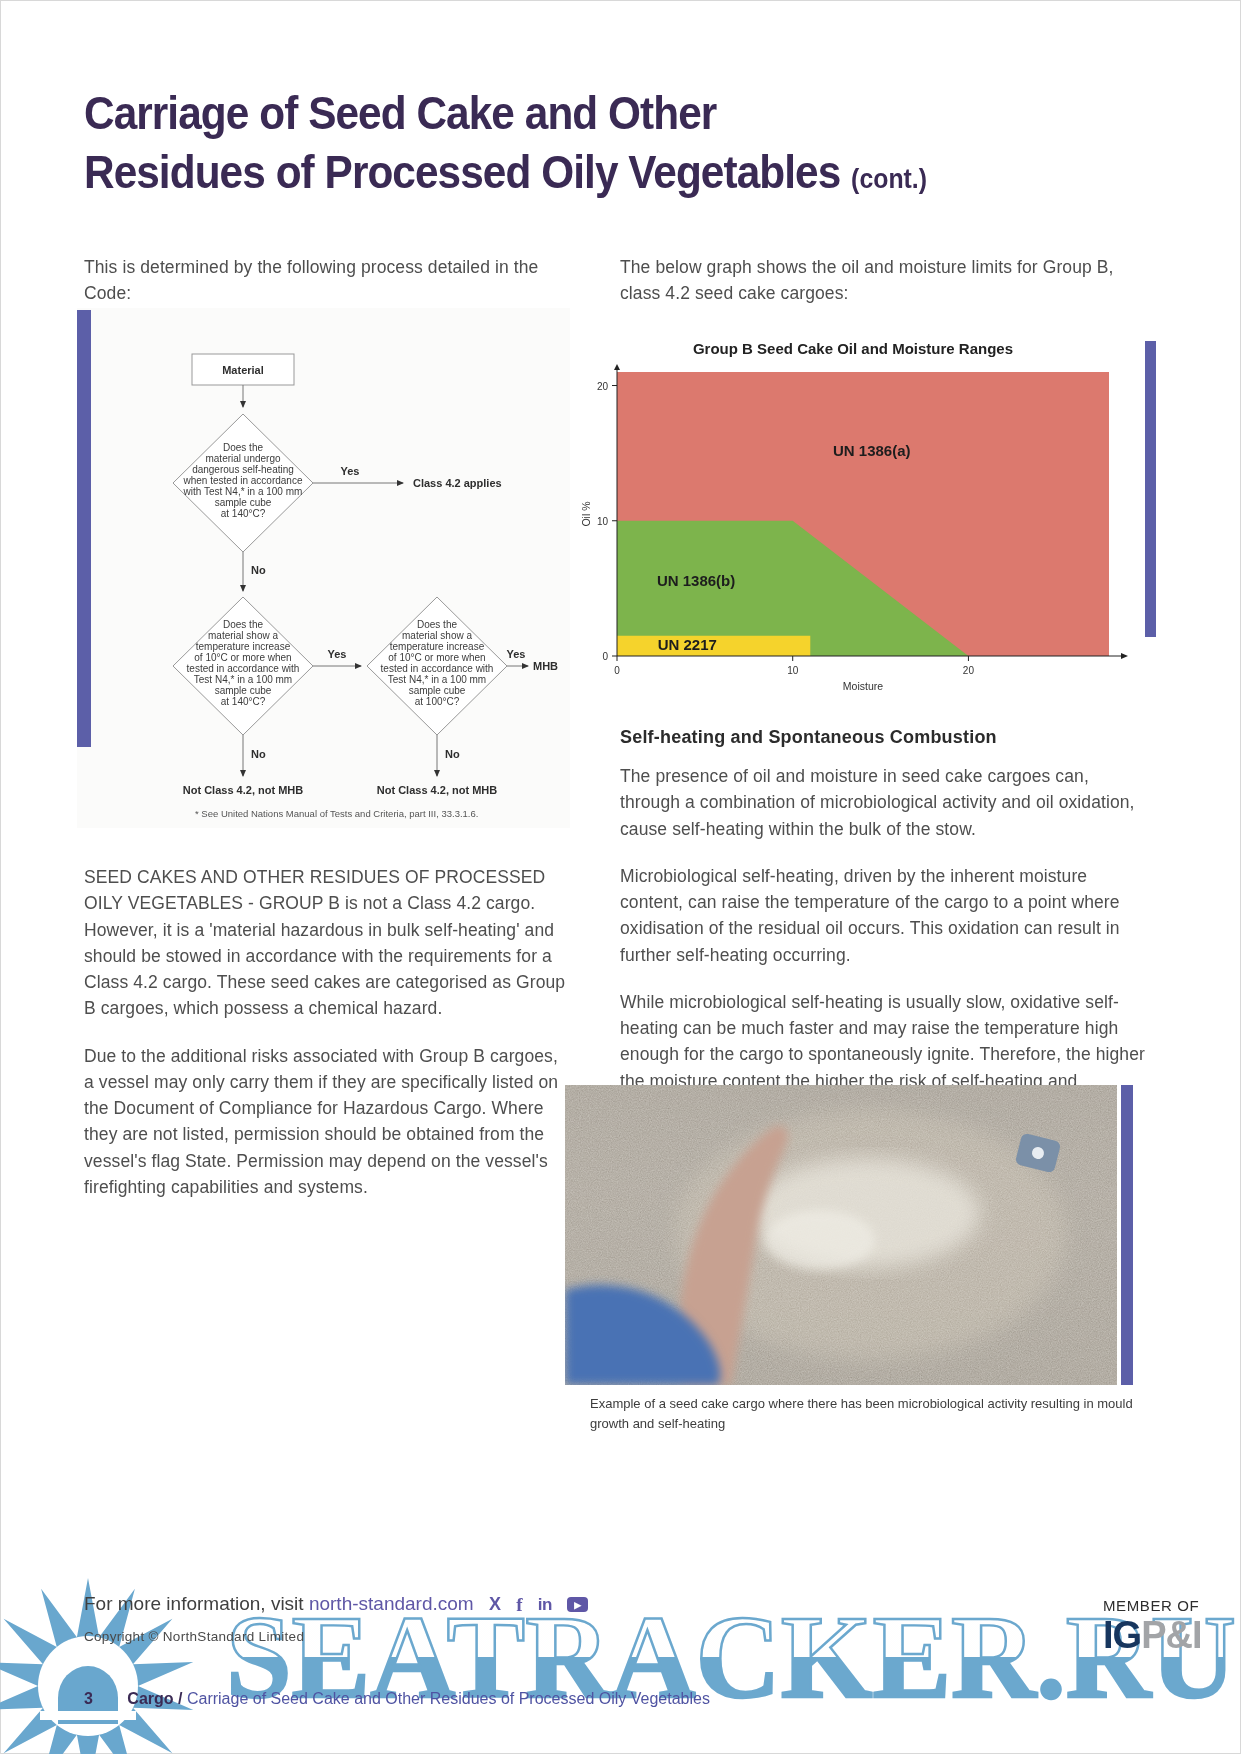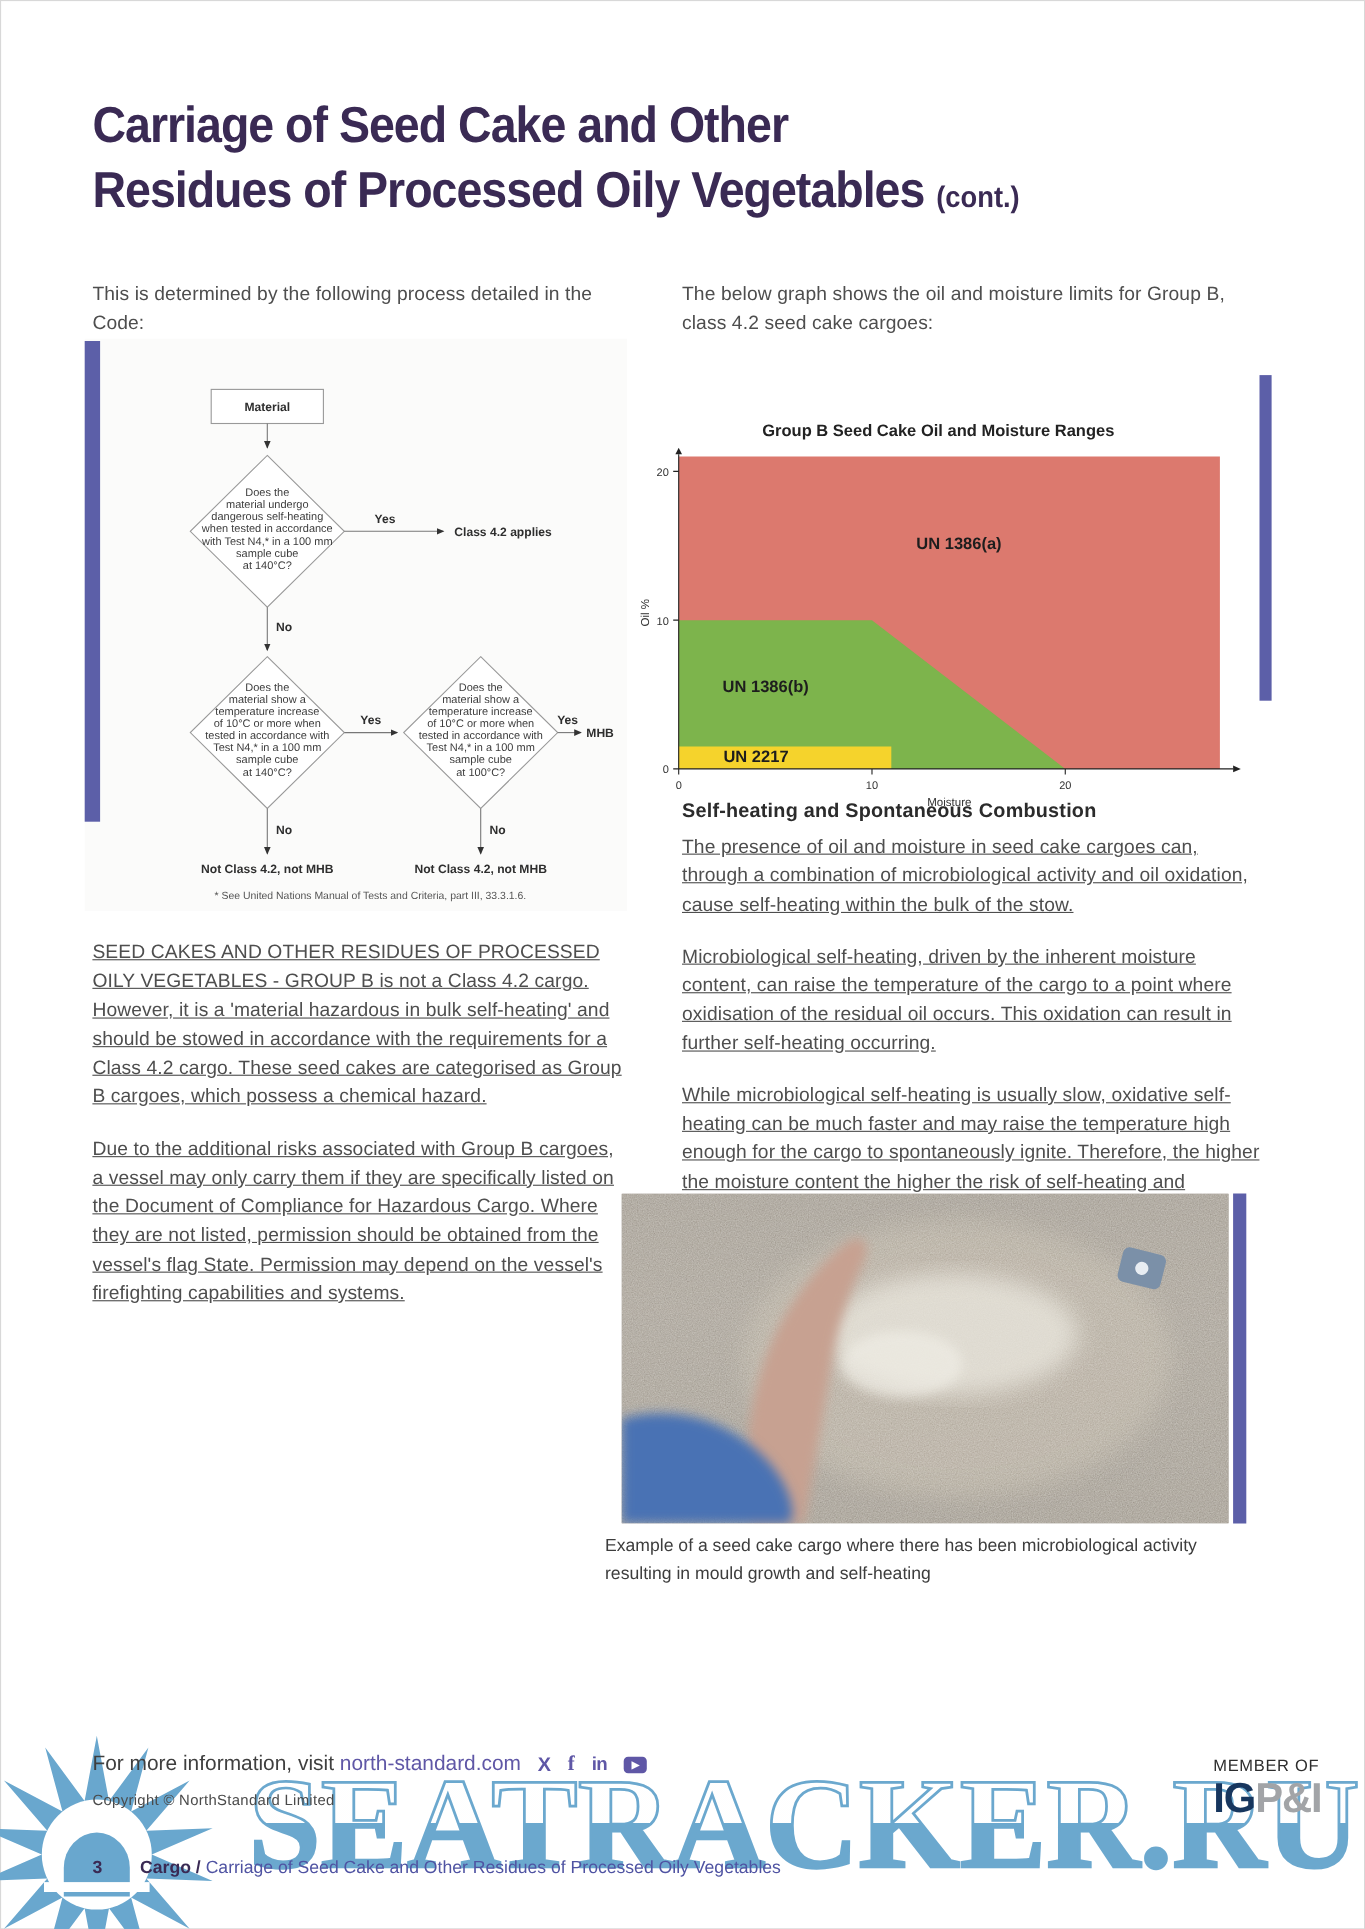--- a/index.html
+++ b/index.html
@@ -7,21 +7,21 @@
         font-family:"Liberation Sans",sans-serif;outline:1px solid #d8d8d8;outline-offset:-1px;}
 
   
   .title{position:absolute;left:84px;top:84px;margin:0;color:#3A2A54;font-weight:700;
          font-size:46px;line-height:1.28;letter-spacing:-1px;
          transform:scaleX(0.92);transform-origin:left top;white-space:nowrap;}
   .title .cont{font-size:27px;letter-spacing:0;}
 
   
   .body-text{font-size:17.5px;line-height:1.5;color:#4E4E4E;letter-spacing:0.1px;}
-  .body-text p{margin:0 0 21px 0;text-decoration:underline;}
+  .body-text p{margin:12px 0 21px 0;}
   .left-intro{position:absolute;left:84px;top:254px;width:490px;}
   .right-intro{position:absolute;left:620px;top:254px;width:523px;}
   .left-paras{position:absolute;left:84px;top:852px;width:486px;}
   .right-text{position:absolute;left:620px;top:724px;width:526px;}
   .section-heading{font-size:18px;font-weight:700;color:#2B2B2B;margin:0 0 5px 0;letter-spacing:0.2px;}
 
   
   .accent-bar{position:absolute;background:#5C5FA8;}
   .fc-bar{left:0;top:2px;width:14px;height:437px;}
   .chart-bar{left:1145px;top:341px;width:11px;height:296px;}
@@ -30,31 +30,31 @@
   
   .flowchart-wrap{position:absolute;left:77px;top:308px;width:493px;height:520px;background:#fbfbfa;}
   .fc-svg{position:absolute;left:18px;top:0;}
   .fc-svg text{font-size:10px;fill:#3c3c3c;}
   .fc-svg .fc-bold{font-size:11px;font-weight:700;fill:#2e2e2e;}
   .fc-svg .fc-note{font-size:9.5px;fill:#555;}
   .fc-shape{fill:#ffffff;stroke:#999;stroke-width:1;}
   .fc-line{stroke:#777;stroke-width:1;}
 
   
-  .chart-wrap{position:absolute;left:577px;top:340px;width:552px;height:356px;background:#fff;margin-top:43px;}
+  .chart-wrap{position:absolute;left:577px;top:340px;width:552px;height:356px;background:#fff;}
   .chart-title{font-size:15px;font-weight:700;color:#222;text-align:center;height:24px;}
   #chart-svg{display:block;}
   #chart-svg text{font-family:"Liberation Sans",sans-serif;}
   #chart-svg .tick{font-size:10px;fill:#333;}
   #chart-svg .region-label{font-size:15px;font-weight:700;fill:#1d1d1d;}
   #chart-svg .axis-label{font-size:10.5px;fill:#333;}
 
   
   .photo-wrap{position:absolute;left:565px;top:1085px;width:552px;height:300px;overflow:hidden;}
-  .caption{position:absolute;left:550px;top:1394px;width:566px;font-size:16px;line-height:1.55;color:#3d3d3d;z-index:10;}
+  .caption{position:absolute;left:590px;top:1394px;width:566px;font-size:13px;line-height:1.55;color:#3d3d3d;z-index:10;}
 
   
   .info-line{position:absolute;left:84px;top:1593px;font-size:19px;color:#3f3f3f;z-index:10;}
   .info-line .link{color:#5F57A6;text-decoration:none;cursor:pointer;}
   .si{display:inline-block;color:#5F57A6;font-weight:800;margin-left:10px;vertical-align:middle;}
   .si-x{font-size:18px;}
   .si-f{font-size:19px;font-family:"Liberation Serif",serif;}
   .si-in{font-size:17px;letter-spacing:-0.5px;}
   .si-yt{background:#5F57A6;color:#fff;border-radius:4px;font-size:9px;width:21px;height:15px;
          display:inline-flex;align-items:center;justify-content:center;}

